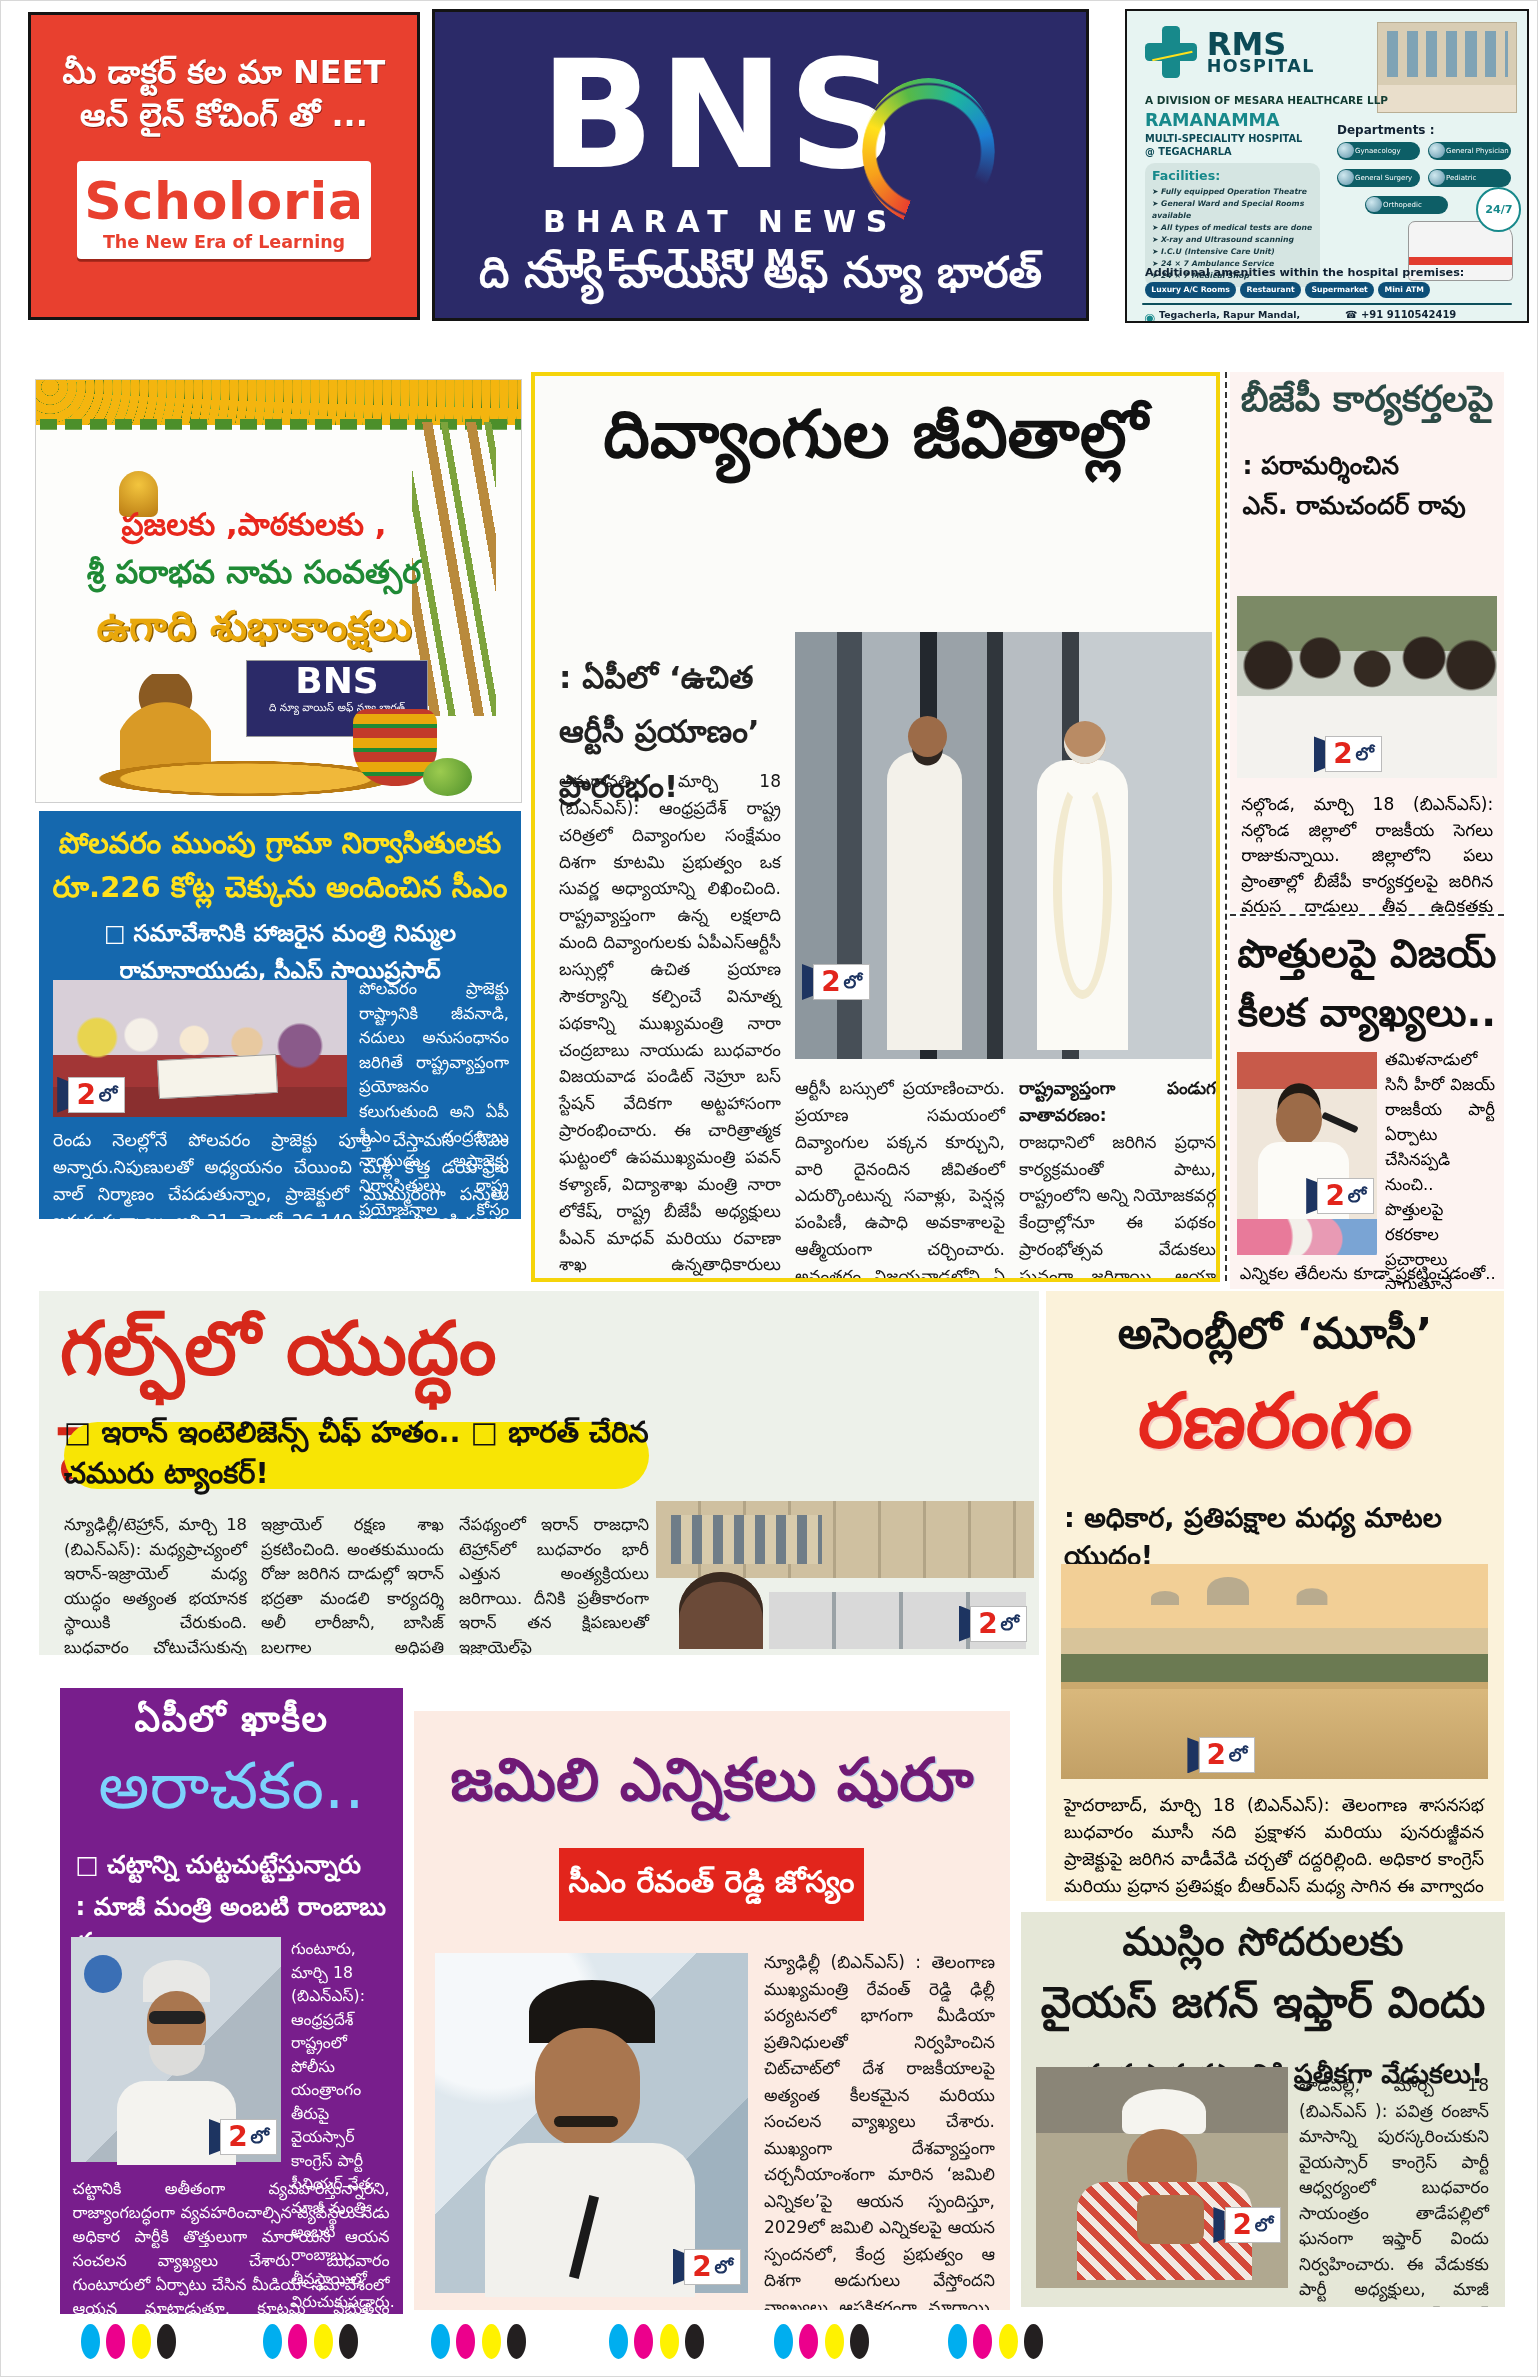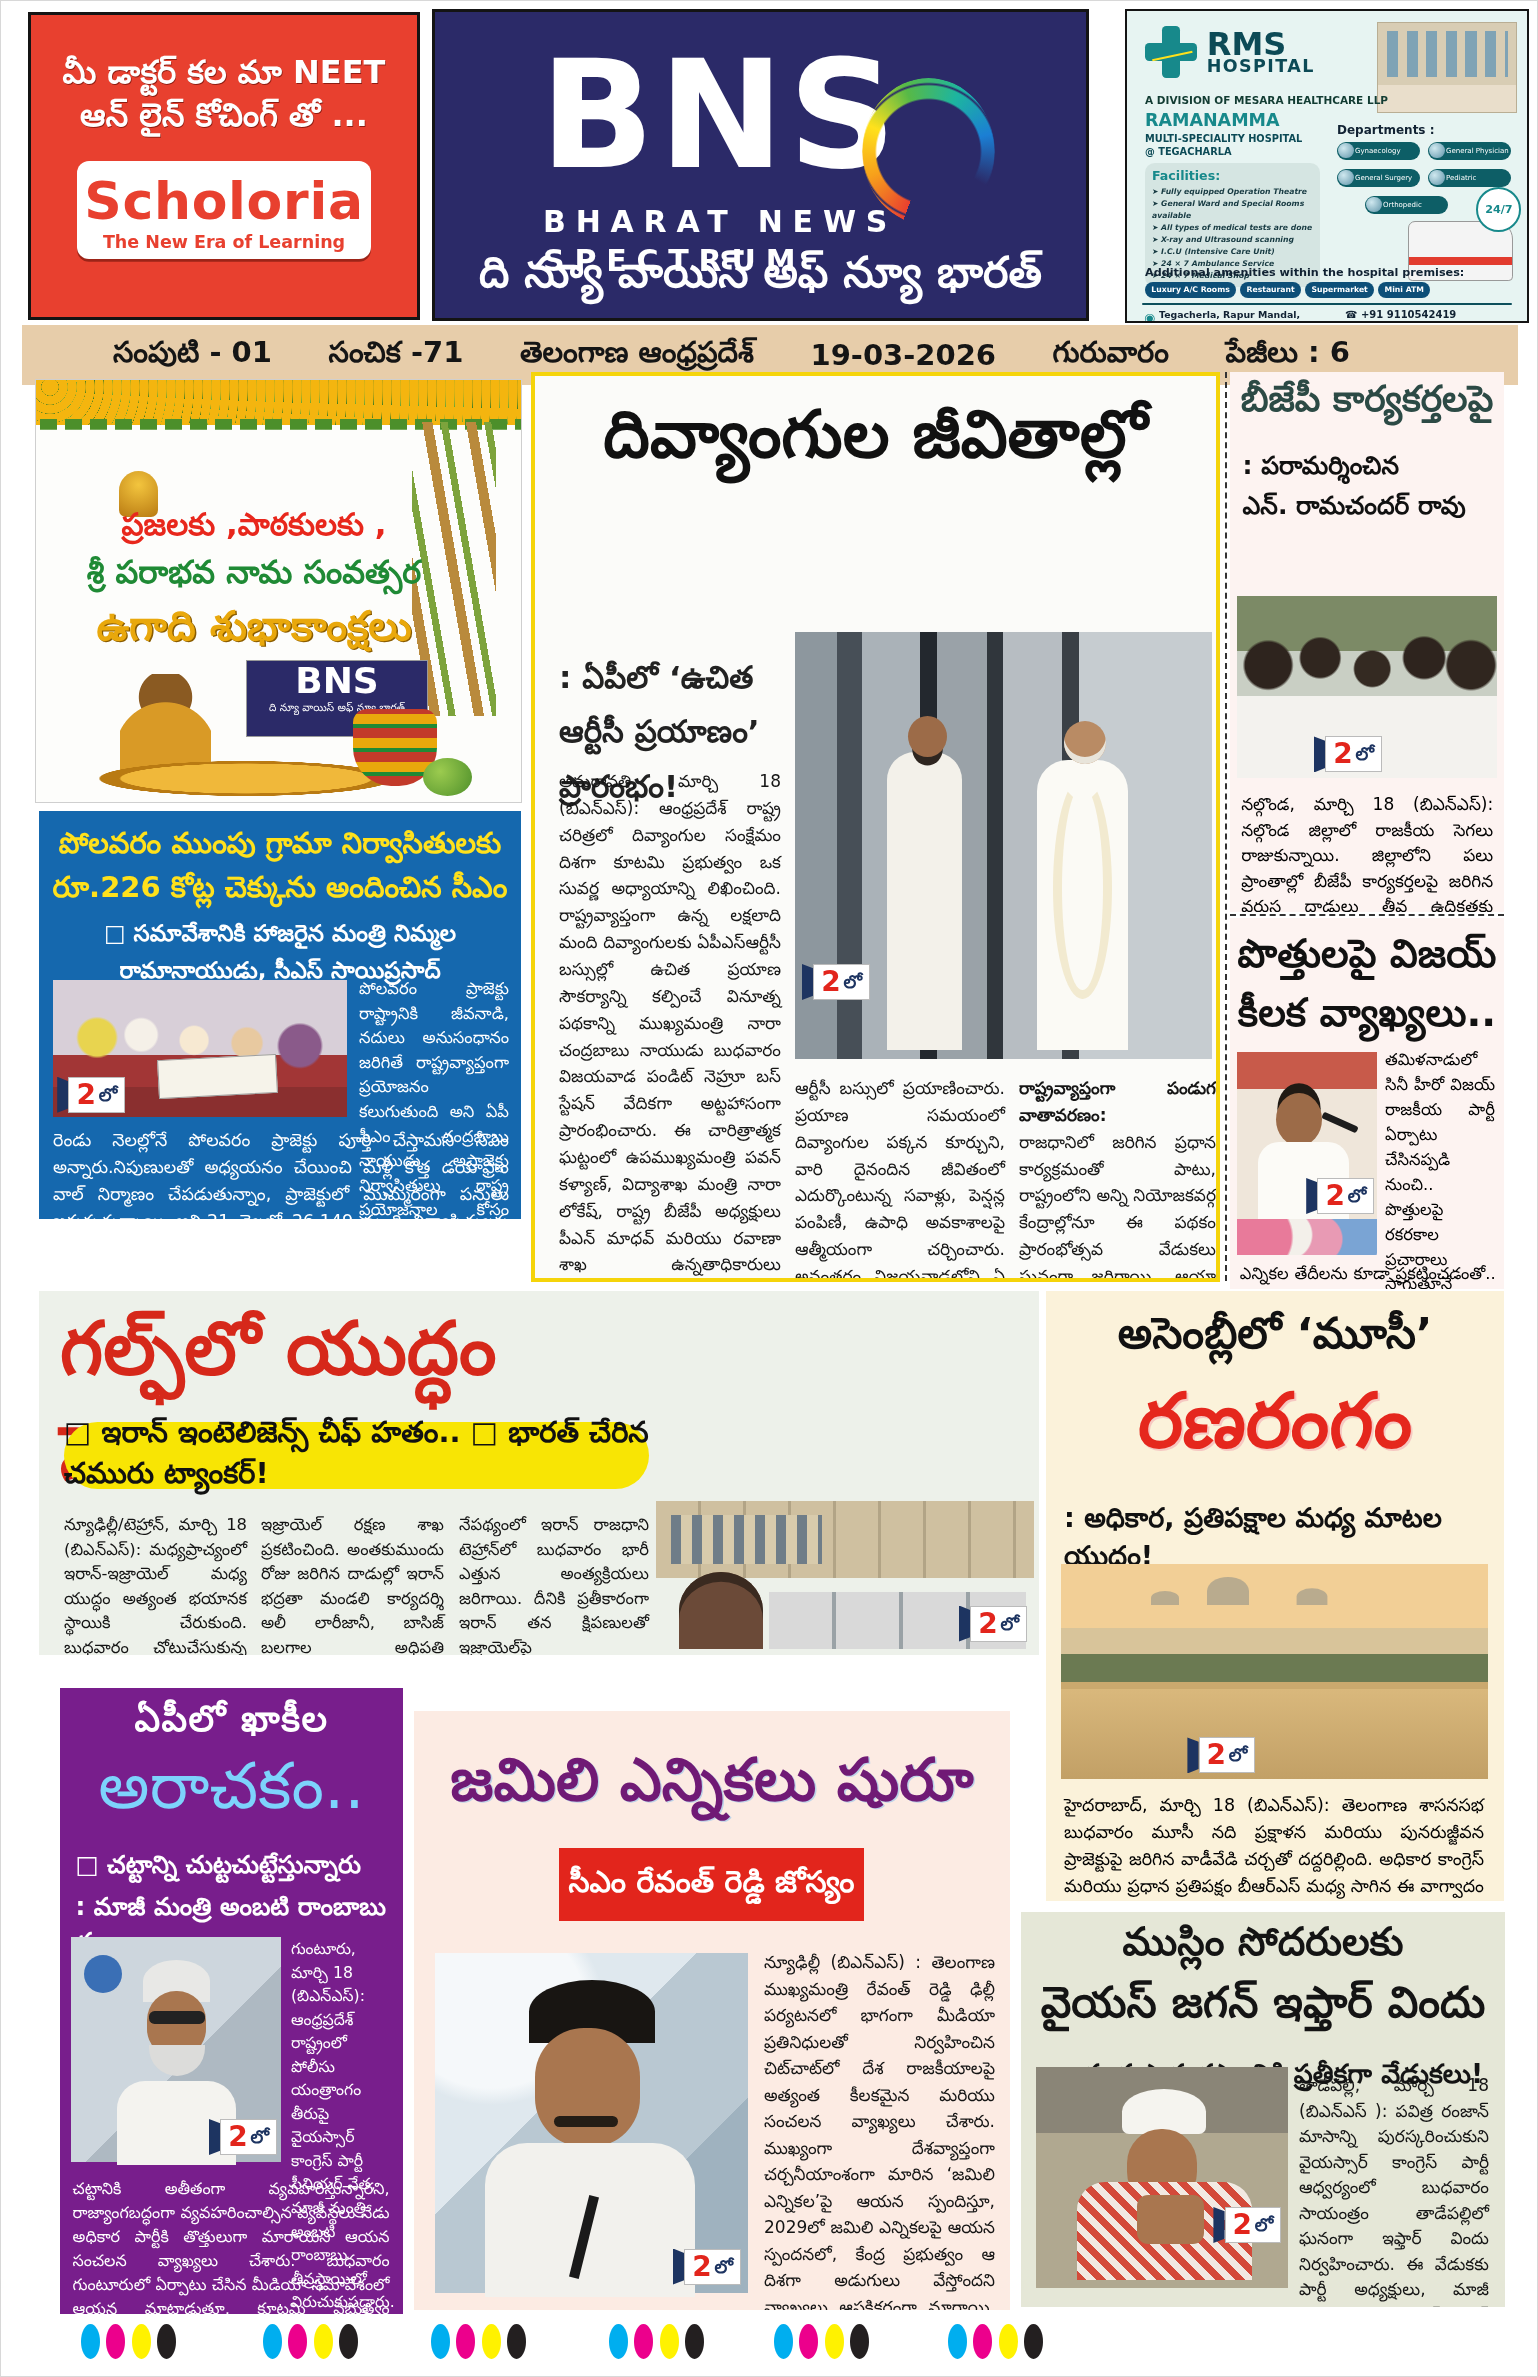--- a/index.html
+++ b/index.html
@@ -4,21 +4,21 @@
 <style>
   * { margin:0; padding:0; box-sizing:border-box; }
   html,body { background:#ffffff; }
   body { font-family:"DejaVu Sans","Liberation Sans",sans-serif; }
   #page { position:relative; width:1538px; height:2377px; background:#ffffff; overflow:hidden; border:0.7px solid #d8d8d8; }
   .abs { position:absolute; overflow:hidden; }
 
   
   #schol-ad { left:27px; top:10.5px; width:392px; height:308px; background:#e8402f; border:3.5px solid #141414; color:#fff; text-align:center; padding-top:36px; }
   #schol-ad .l1,#schol-ad .l2 { font-size:32px; font-weight:bold; line-height:1.35; text-shadow:0.7px 1.4px 0 #8d1d12; }
-  #schol-logo { margin:24px auto 0; width:294px; background:#ffffff; border-radius:12px; padding:9.8px 7px 7px; box-shadow:0 2.8px 0 #9c2418; }
+  #schol-logo { margin:24px auto 0; width:294px; background:#ffffff; border-radius:4px; padding:9.8px 7px 7px; box-shadow:0 2.8px 0 #9c2418; }
   #schol-logo .name { color:#e8402f; font-size:52px; font-weight:bold; letter-spacing:0.7px; }
   #schol-logo .tag { color:#e8402f; font-size:17.5px; font-weight:bold; margin-top:1.4px; }
 
   #bns-head { left:431px; top:7.7px; width:657px; height:312px; background:#2b2a68; border:3.5px solid #141414; color:#fff; }
   #bns-big { position:absolute; left:105px; top:28px; font-size:150px; font-weight:bold; letter-spacing:4.2px; line-height:1; }
   #bns-swirl { position:absolute; left:427px; top:66px; width:133px; height:147px; border-radius:50%;
     background:conic-gradient(from 200deg,#e8402f,#f7a01b,#ffe11c,#57b947,#1db5a0,#1b7fd4,#2b2a68 78%,transparent 78%);
     -webkit-mask:radial-gradient(circle, transparent 52%, #000 54% 66%, transparent 68%, #000 70% 82%, transparent 84%, #000 86%);
             mask:radial-gradient(circle, transparent 52%, #000 54% 66%, transparent 68%, #000 70% 82%, transparent 84%, #000 86%); }
   #bns-sub1 { position:absolute; left:108px; top:192px; font-size:30px; letter-spacing:9.8px; font-weight:600; }
@@ -290,28 +290,20 @@
     <div id="rms-rule"></div>
     <div id="rms-pin">◉</div>
     <div id="rms-addr">Tegacherla, Rapur Mandal, Nellore District, Andhra Pradesh.</div>
     <div id="rms-cr">
       <div>☎ +91 9110542419</div>
       <div>✉ rmshospitalofficial@gmail.com</div>
 
     </div>
   </div>
 
-  <div class="abs" id="datebar">
-    <span>సంపుటి  - 01</span>
-    <span>సంచిక -71</span>
-    <span>తెలంగాణ ఆంధ్రప్రదేశ్</span>
-    <span>19-03-2026</span>
-    <span>గురువారం</span>
-    <span>పేజీలు : 6</span>
-  </div>
 
   <div class="abs" id="ugadi">
     <div id="ug-garland"></div>
     <div id="ug-leaves"></div>
     <div id="ug-bell"></div>
     <div id="ug-cane"></div>
     <div id="ug-l1">ప్రజలకు ,పాఠకులకు ,</div>
     <div id="ug-l2">శ్రీ పరాభవ నామ సంవత్సర</div>
     <div id="ug-l3">ఉగాది శుభాకాంక్షలు</div>
     <div id="ug-kalash"></div>

